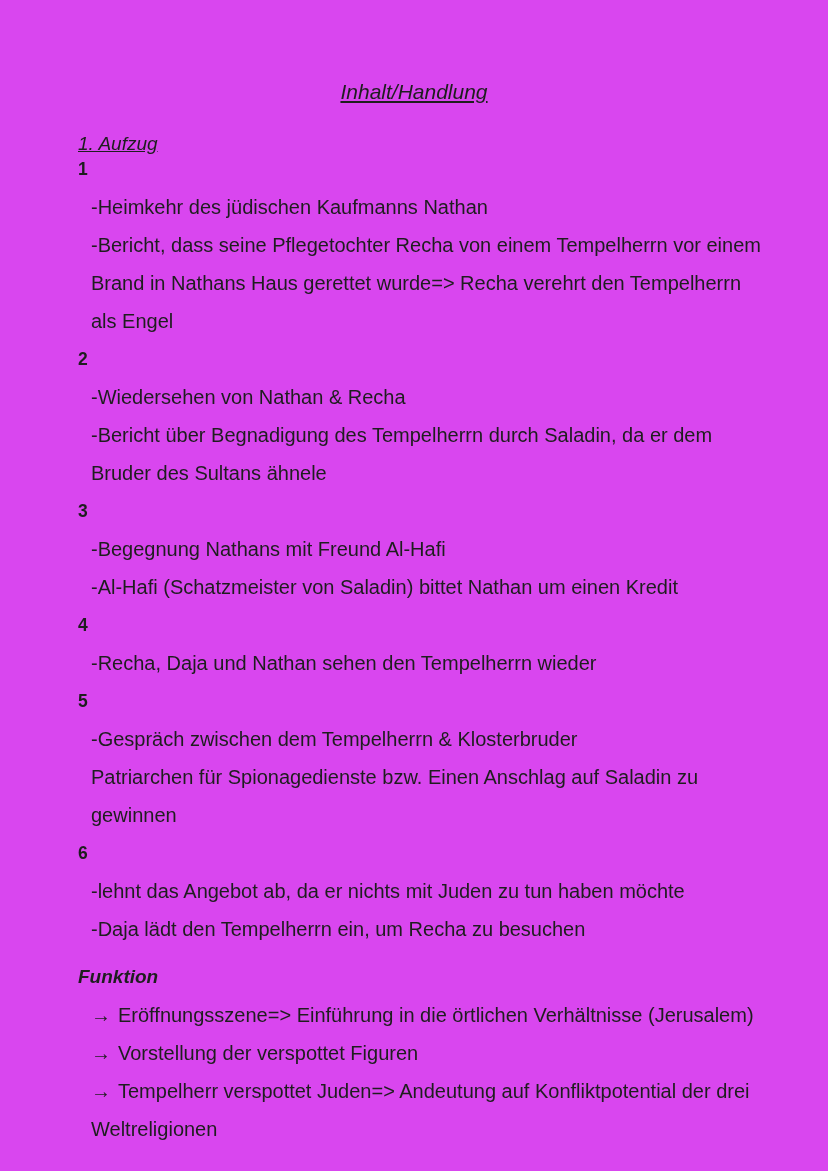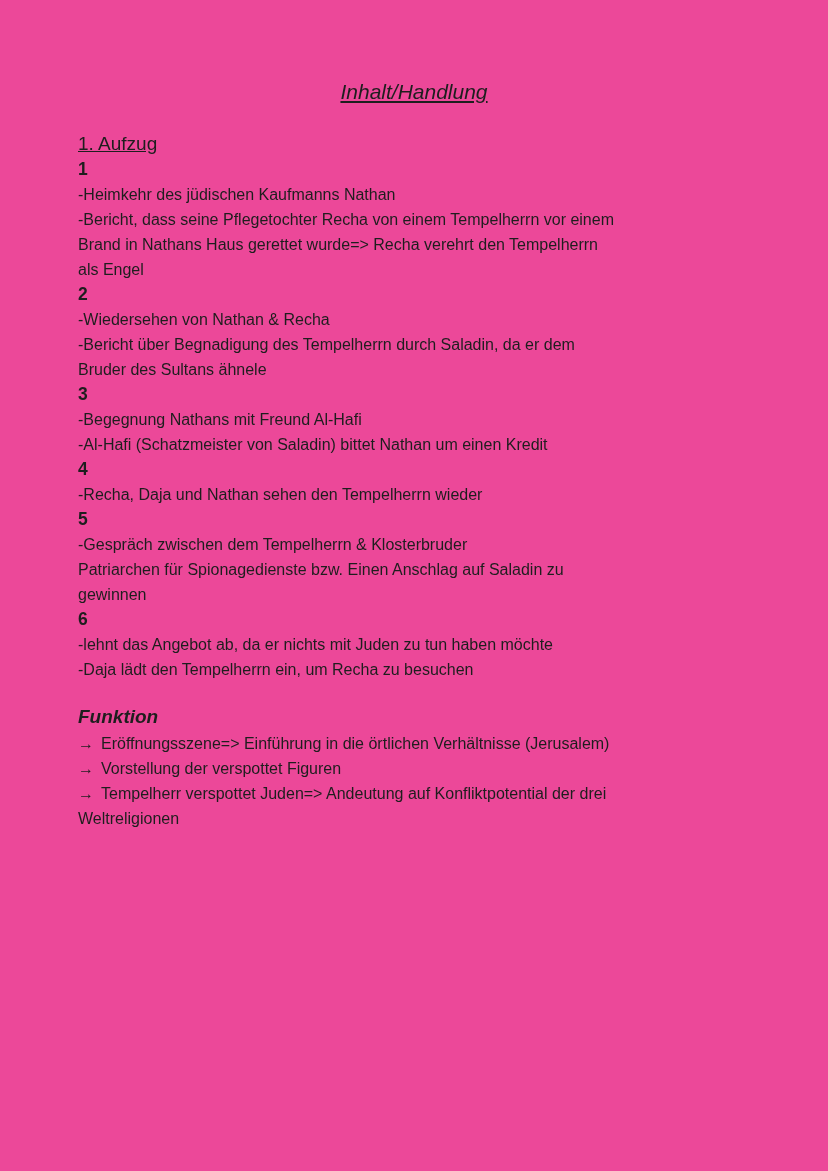--- a/index.html
+++ b/index.html
@@ -12,47 +12,48 @@
     height: 1171px;
     font-family: "Liberation Sans", sans-serif;
     color: #1e1e1e;
     -webkit-font-smoothing: antialiased;
   }
   .page {
     box-sizing: border-box;
     width: 828px;
     height: 1171px;
     padding: 78px 50px 0 78px;
-    background: #ec4899;
+    background: #d946ef;
     overflow: hidden;
   }
   .title {
     margin: 0 28px 26px 0;
     text-align: center;
     font-size: 21px;
     font-weight: normal;
     font-style: italic;
     text-decoration: underline;
     line-height: 27px;
   }
   .act-heading {
     margin: 0;
     font-size: 19px;
     font-weight: normal;
+    font-style: italic;
     text-decoration: underline;
     line-height: 26px;
   }
   .scene-number {
     font-weight: bold;
     font-size: 17.5px;
     line-height: 25px;
   }
   p.body-line {
-    margin: 0;
-    font-size: 16px;
+    margin: 13px;
+    font-size: 20px;
     line-height: 25px;
   }
   .funktion-heading {
     margin: 22px 0 1px 0;
     font-size: 19px;
     font-weight: bold;
     font-style: italic;
     line-height: 26px;
   }
   .arrow {

